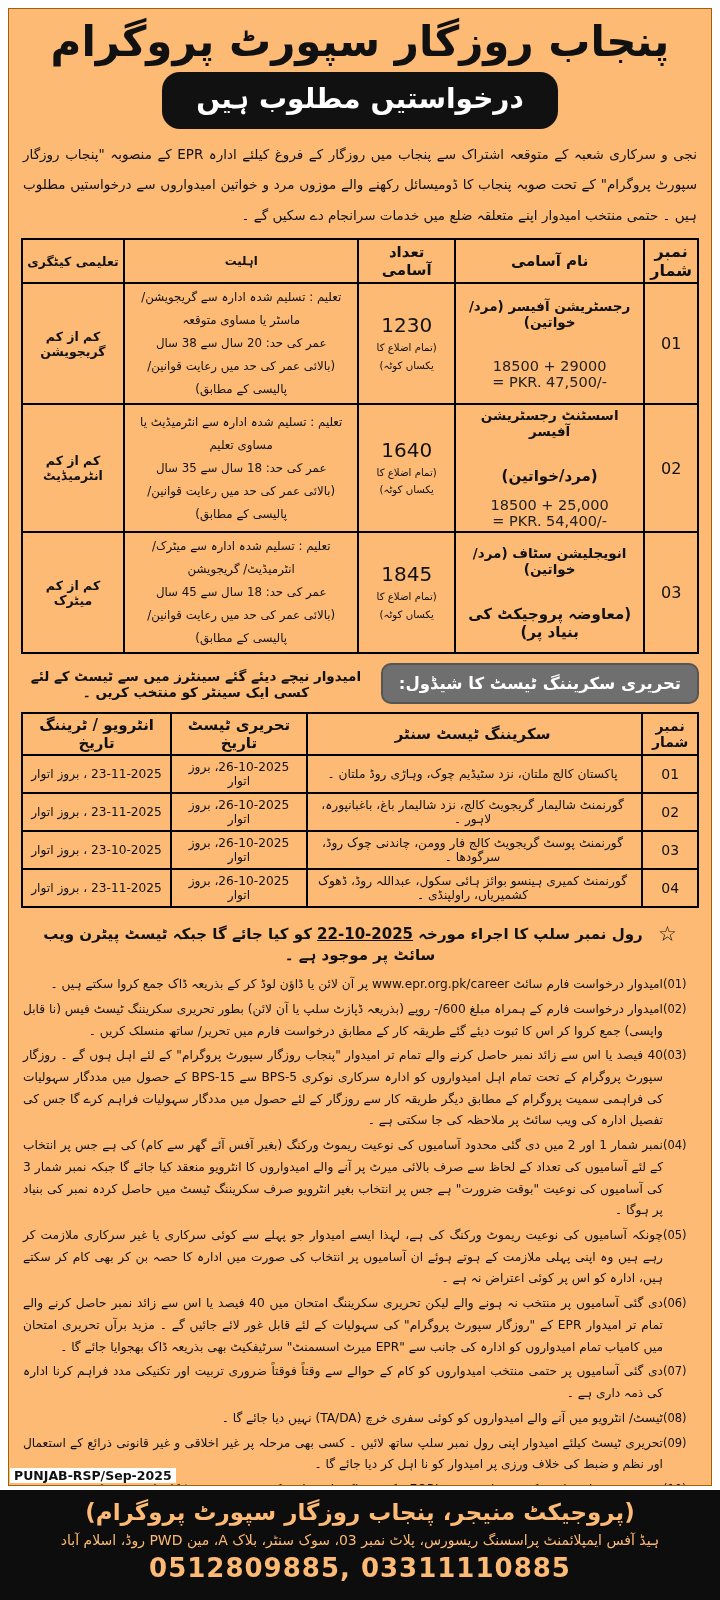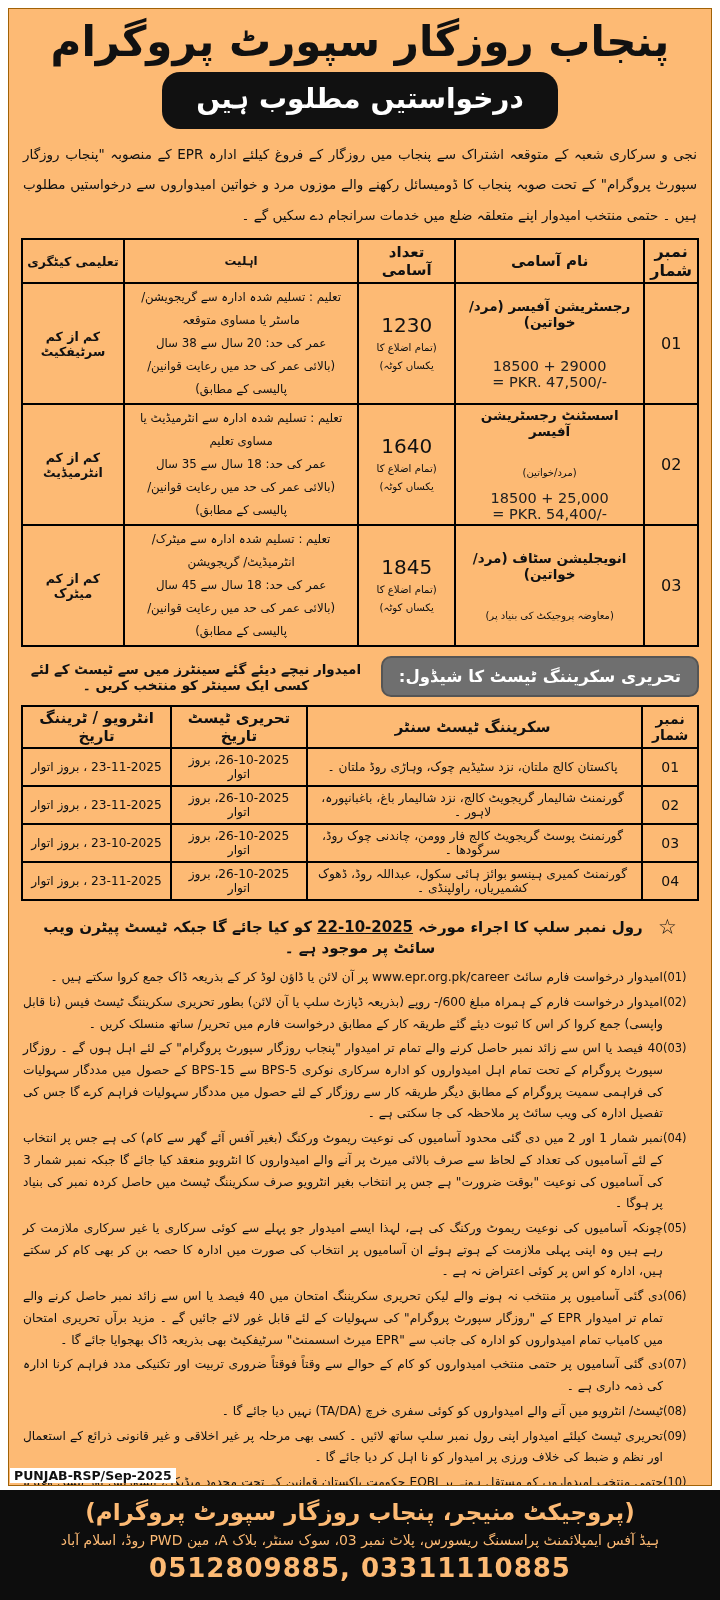--- a/index.html
+++ b/index.html
@@ -11,21 +11,21 @@
   .intro{direction:rtl;font-size:13.5px;line-height:2.25;text-align:justify;margin:2px 2px 8px;}
   table{width:100%;border-collapse:collapse;direction:rtl;}
   th,td{border:2px solid #000;padding:2px 4px;vertical-align:middle;}
   th{font-size:15px;font-weight:bold;height:26px;text-align:center;}
   .t1 .serial{width:44px;text-align:center;font-size:16px;}
   .t1 .post{width:195px;text-align:center;}
   .t1 .count{width:92px;text-align:center;}
   .t1 .elig{width:250px;text-align:center;font-size:11.8px;line-height:1.95;}
   .t1 .cat{width:96px;text-align:center;font-size:12.5px;font-weight:bold;}
   .post-line1{font-size:13.5px;font-weight:bold;}
-  .post-line2{font-size:10px;font-weight:normal;margin-top:28px;}
+  .post-line2{font-size:15px;font-weight:bold;margin-top:28px;}
   .salary{direction:ltr;font-size:14.5px;margin-top:12px;color:#222;}
   .count-num{font-size:20px;}
   .count-note{font-size:10.2px;line-height:1.7;margin-top:2px;}
   .schedrow{display:flex;direction:rtl;align-items:center;margin:9px 0 8px;gap:10px;}
   .schedbox{background:#6f6f6f;border:2px solid #555;color:#fff;font-size:16.5px;font-weight:bold;padding:9px 16px;border-radius:10px;white-space:nowrap;}
   .schednote{flex:1;font-size:13.5px;text-align:center;font-weight:bold;}
   .t2 td{height:32px;font-size:12.2px;}
   .t2 .serial{width:46px;text-align:center;font-size:14px;}
   .t2 .center{width:330px;text-align:center;padding-right:8px;}
   .t2 .date{width:128px;text-align:center;}
@@ -74,21 +74,21 @@
         </td>
         <td class="count">
           <div class="count-num">1230</div>
           <div class="count-note">(تمام اضلاع کا یکساں کوٹہ)</div>
         </td>
         <td class="elig">
           <div>تعلیم : تسلیم شدہ ادارہ سے گریجویشن/ ماسٹر یا مساوی متوقعہ</div>
           <div>عمر کی حد: 20 سال سے 38 سال</div>
           <div>(بالائی عمر کی حد میں رعایت قوانین/ پالیسی کے مطابق)</div>
         </td>
-        <td class="cat">کم از کم سرٹیفکیٹ</td>
+        <td class="cat">کم از کم گریجویشن</td>
       </tr>
       <tr style="height:102px;">
         <td class="serial">02</td>
         <td class="post">
           <div class="post-line1">اسسٹنٹ رجسٹریشن آفیسر</div>
           <div class="post-line2">(مرد/خواتین)</div>
           <div class="salary">
             <div>18500 + 25,000</div>
             <div>= PKR. 54,400/-</div>
           </div>

